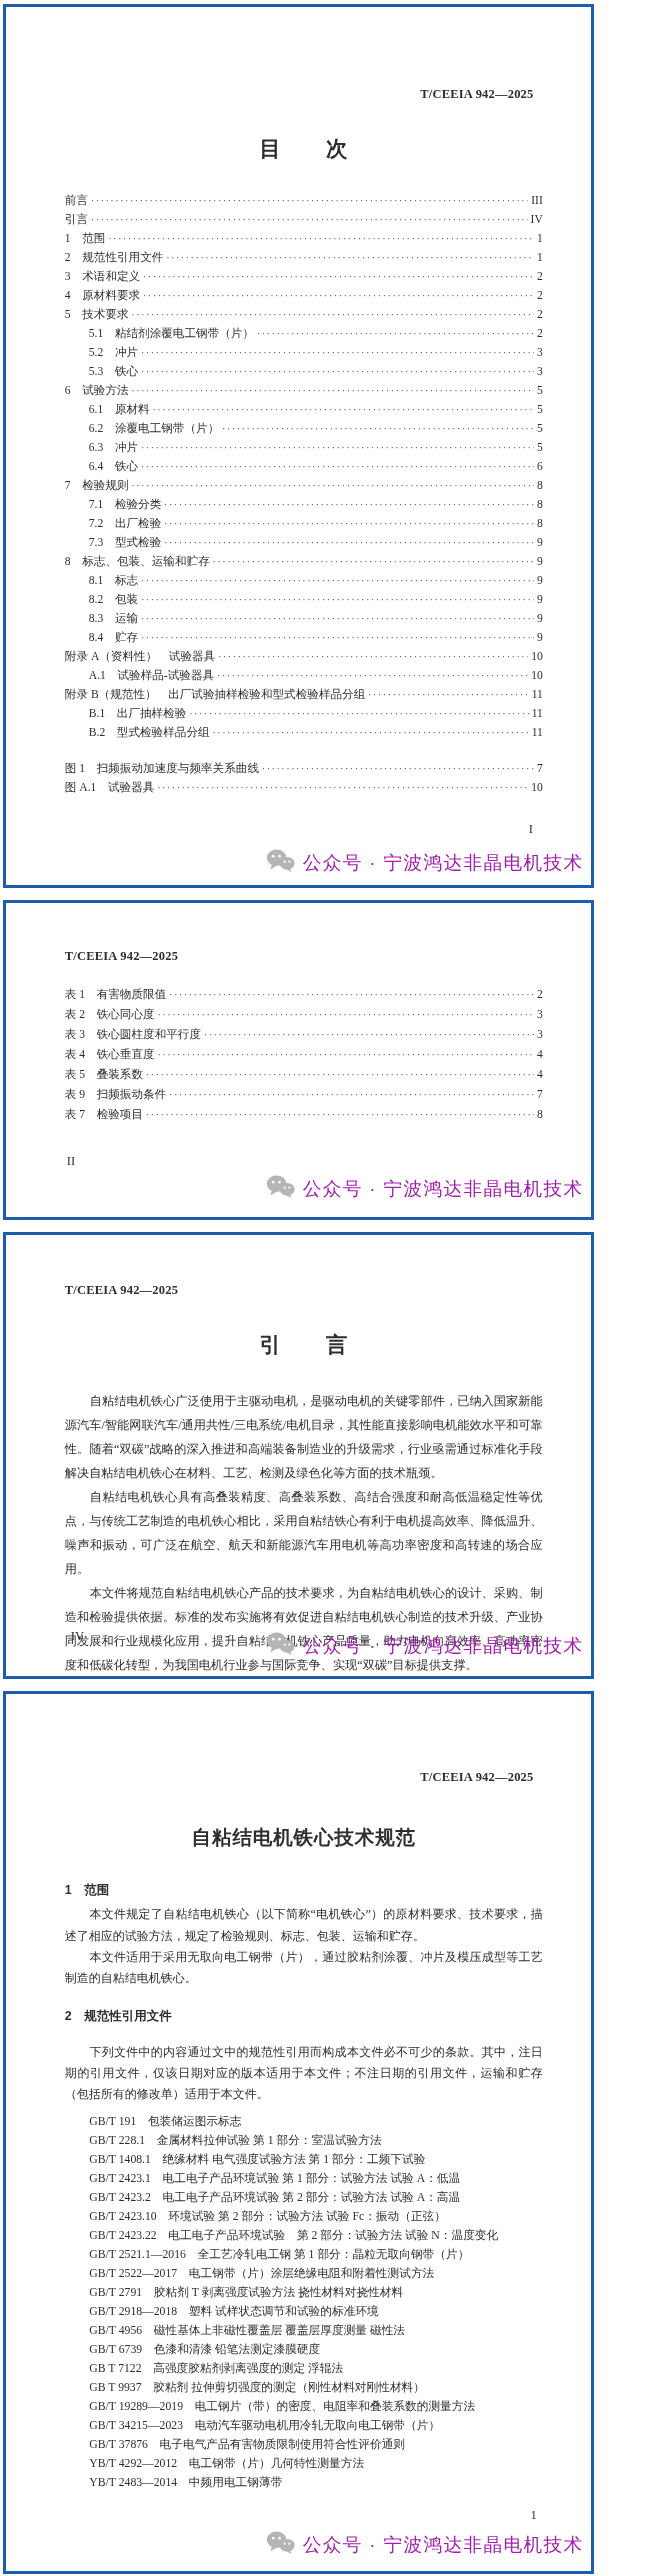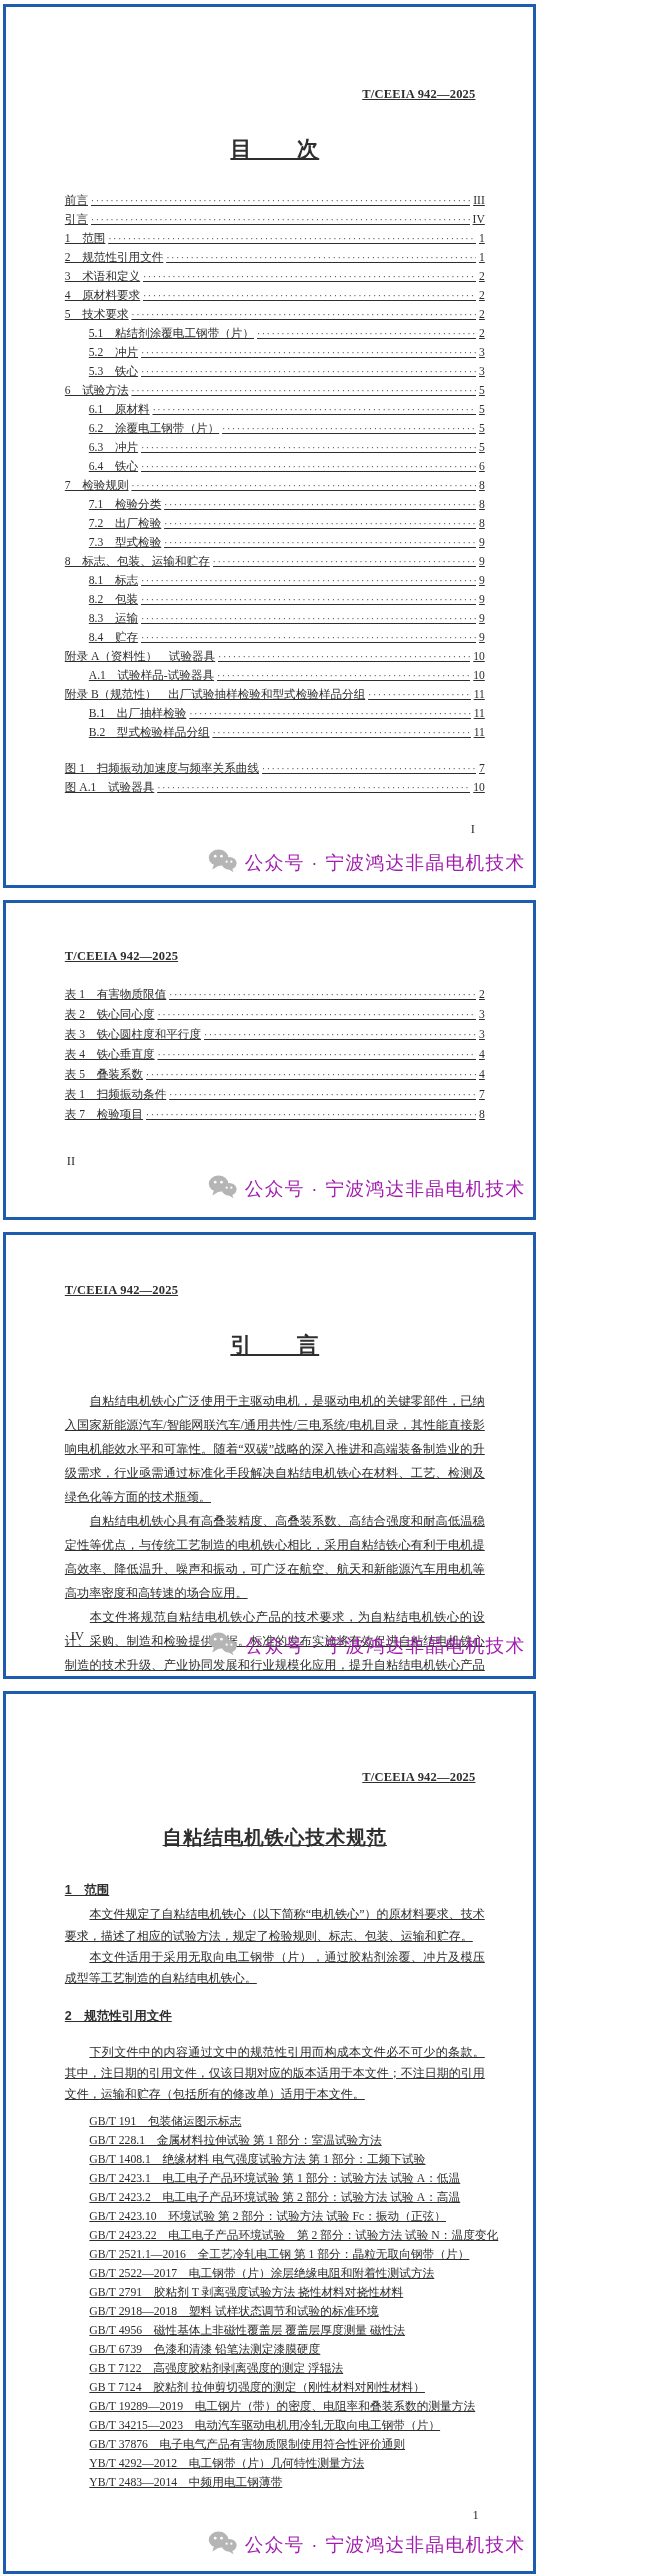--- a/index.html
+++ b/index.html
@@ -5,26 +5,25 @@
   html,body{margin:0;padding:0;background:#ffffff;}
   body{
     width:647px;
     font-family:"Liberation Serif","DejaVu Serif",serif;
     color:#2e2e2e;
     -webkit-font-smoothing:antialiased;
   }
   .page{
     position:relative;
     box-sizing:border-box;
-    width:533px;
+    width:591px;
     margin:12px 2.8px 0 2.8px;
     border:3.7px solid #1d5cae;
     background:#ffffff;
     overflow:hidden;
-    text-decoration:underline;
   }
   .page.p1{margin-top:3.7px;height:884px;}
   .page.p2{height:320px;}
   .page.p3{height:447px;}
   .page.p4{height:883px;margin-bottom:6.5px;}
   .inner{padding:0 48px 0 59px;}
 
   .hdr{
     font-weight:bold;
     font-size:12.5px;
@@ -382,21 +381,21 @@
           <span class="toc-page">4</span>
         </div>
 
         <div class="toc-row">
           <span class="toc-label">表 5　叠装系数</span>
           <span class="toc-dots"></span>
           <span class="toc-page">4</span>
         </div>
 
         <div class="toc-row">
-          <span class="toc-label">表 1　扫频振动条件</span>
+          <span class="toc-label">表 9　扫频振动条件</span>
           <span class="toc-dots"></span>
           <span class="toc-page">7</span>
         </div>
 
         <div class="toc-row">
           <span class="toc-label">表 7　检验项目</span>
           <span class="toc-dots"></span>
           <span class="toc-page">8</span>
         </div>
       </div>
@@ -493,21 +492,21 @@
 
 
         <div class="ref-line">GB/T 2918—2018　塑料 试样状态调节和试验的标准环境</div>
 
         <div class="ref-line">GB/T 4956　磁性基体上非磁性覆盖层 覆盖层厚度测量 磁性法</div>
 
         <div class="ref-line">GB/T 6739　色漆和清漆 铅笔法测定漆膜硬度</div>
 
         <div class="ref-line">GB T 7122　高强度胶粘剂剥离强度的测定 浮辊法</div>
 
-        <div class="ref-line">GB T 7124　胶粘剂 拉伸剪切强度的测定（刚性材料对刚性材料）</div>
+        <div class="ref-line">GB T 9937　胶粘剂 拉伸剪切强度的测定（刚性材料对刚性材料）</div>
 
         <div class="ref-line">GB/T 19289—2019　电工钢片（带）的密度、电阻率和叠装系数的测量方法</div>
 
         <div class="ref-line">GB/T 34215—2023　电动汽车驱动电机用冷轧无取向电工钢带（片）</div>
 
         <div class="ref-line">GB/T 37876　电子电气产品有害物质限制使用符合性评价通则</div>
 
         <div class="ref-line">YB/T 4292—2012　电工钢带（片）几何特性测量方法</div>
 
         <div class="ref-line">YB/T 2483—2014　中频用电工钢薄带</div>

